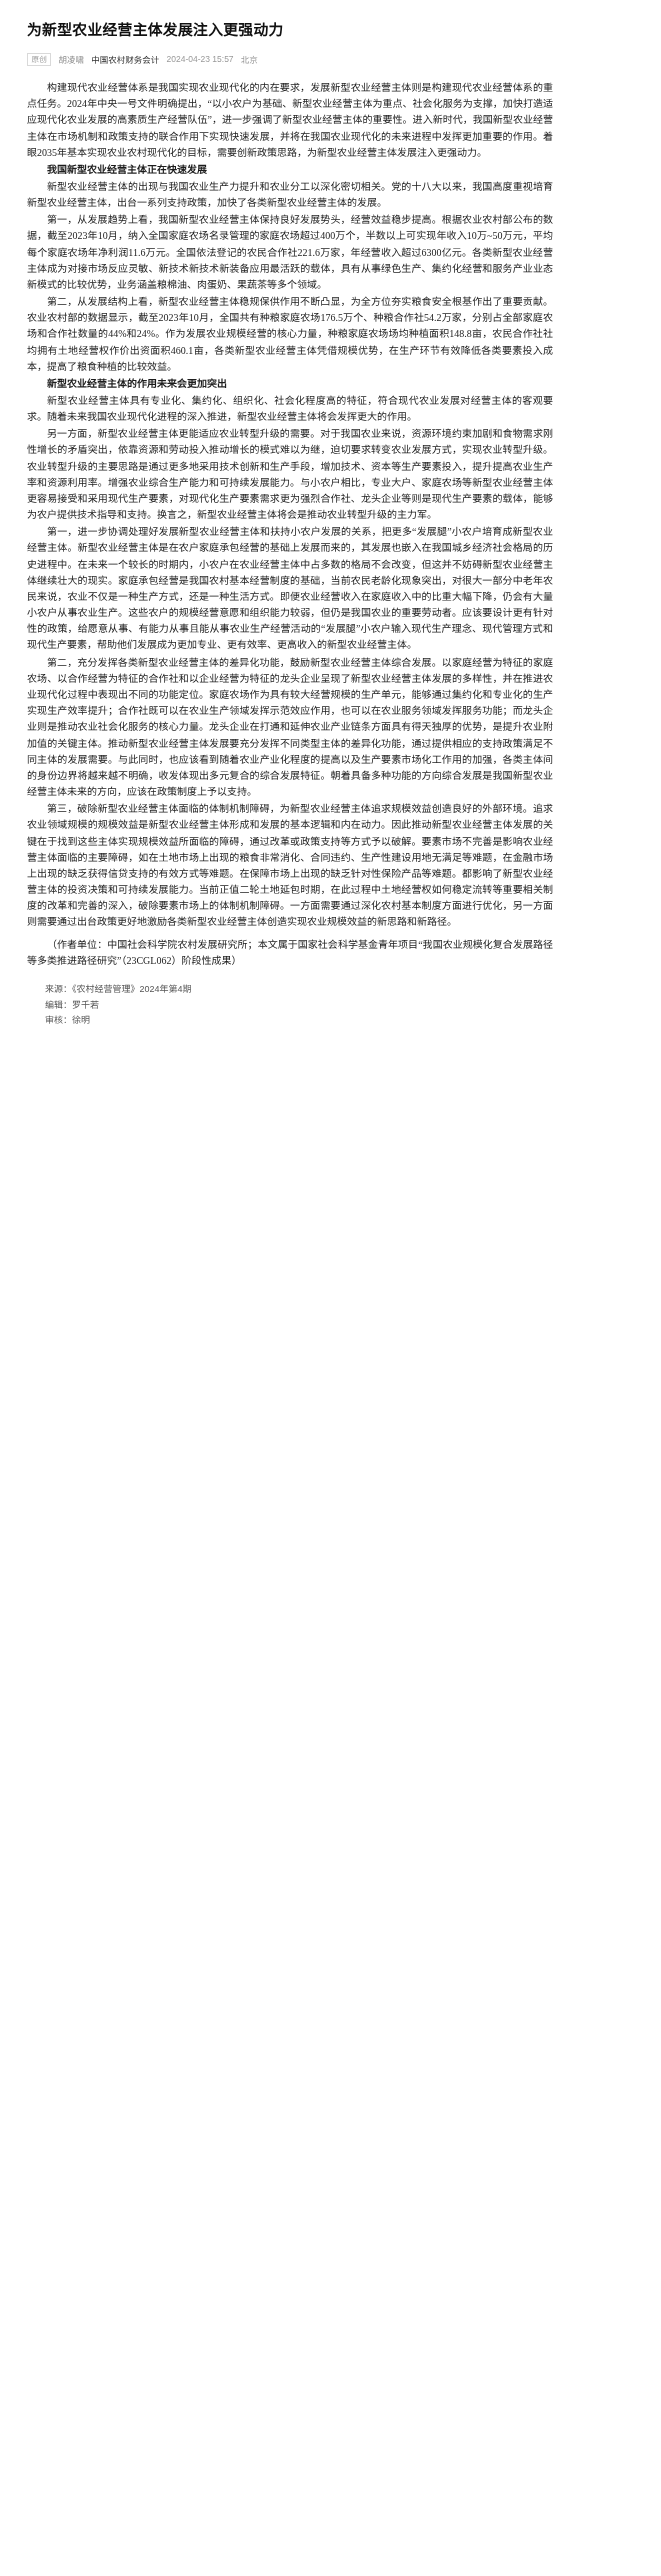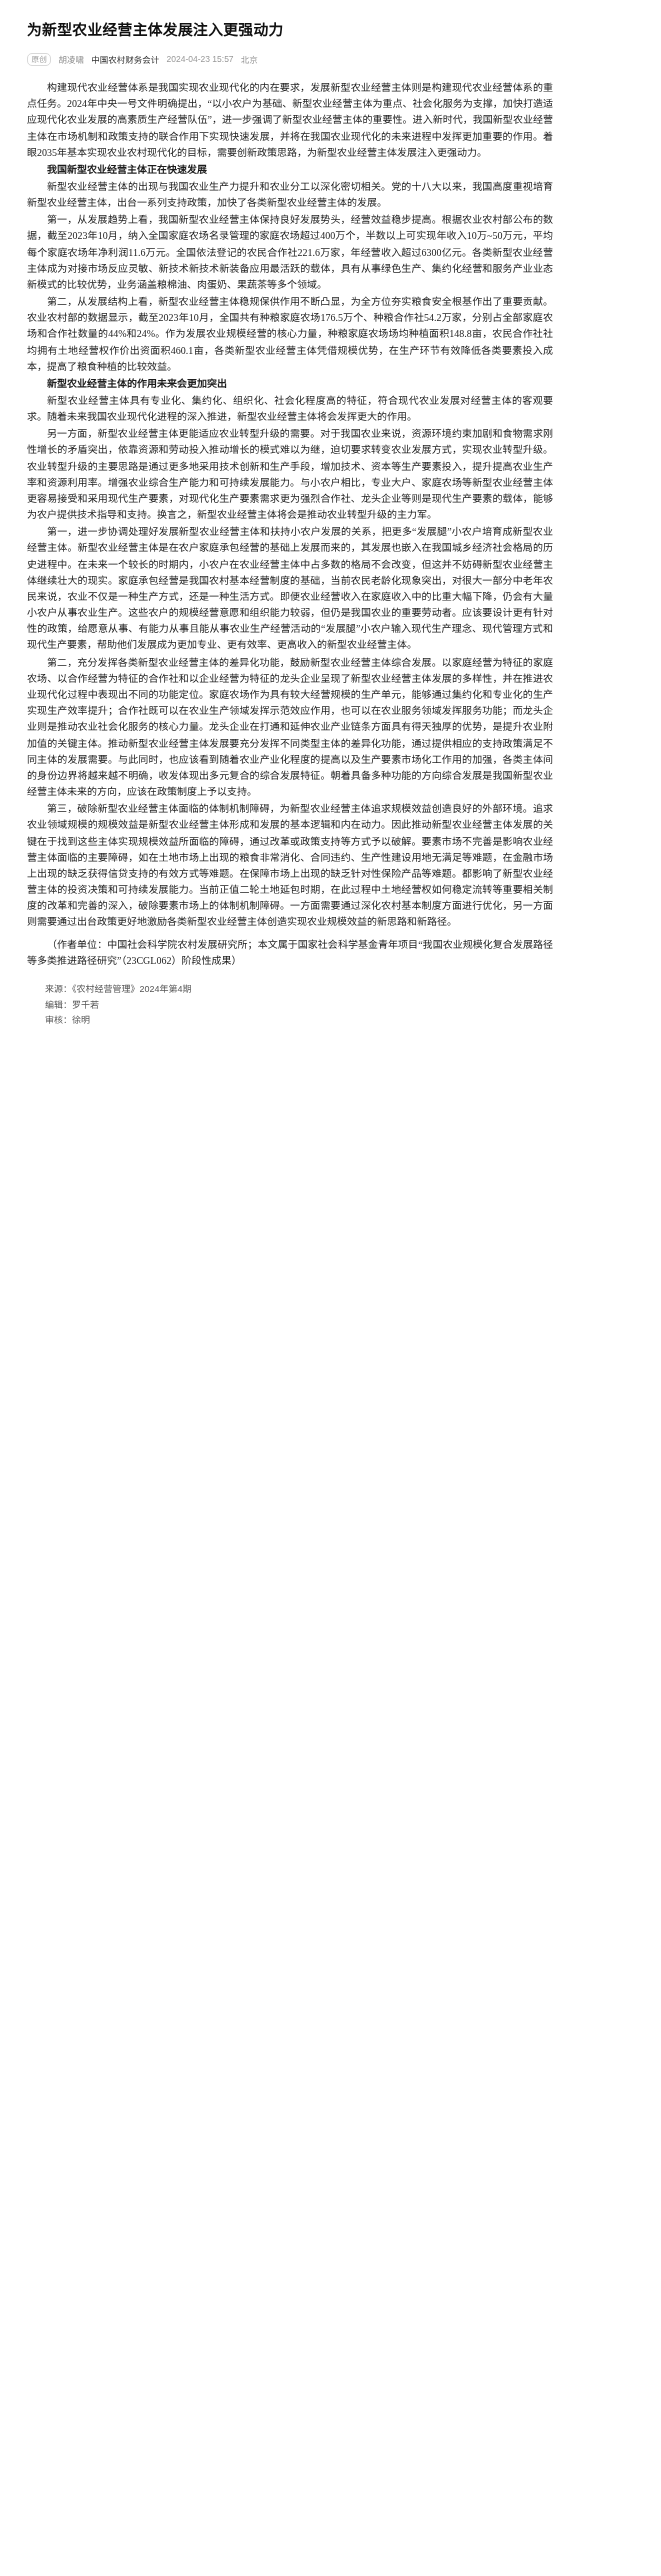--- a/index.html
+++ b/index.html
@@ -37,21 +37,21 @@
     margin-bottom: 14.3px;
     white-space: nowrap;
   }
   .meta-tag {
     display: inline-block;
     border: 0.9px solid #d9d9d9;
     color: #9a9a9a;
     padding: 0.9px 3.6px;
     font-size: 7.6px;
     line-height: 1.2;
-    border-radius: 5px;
+    border-radius: 0;
   }
   .meta-author {
     color: #8a8a8a;
   }
   .meta-source {
     color: #2f2f2f;
   }
   .meta-date, .meta-loc {
     color: #9a9a9a;
     text-align: center;

